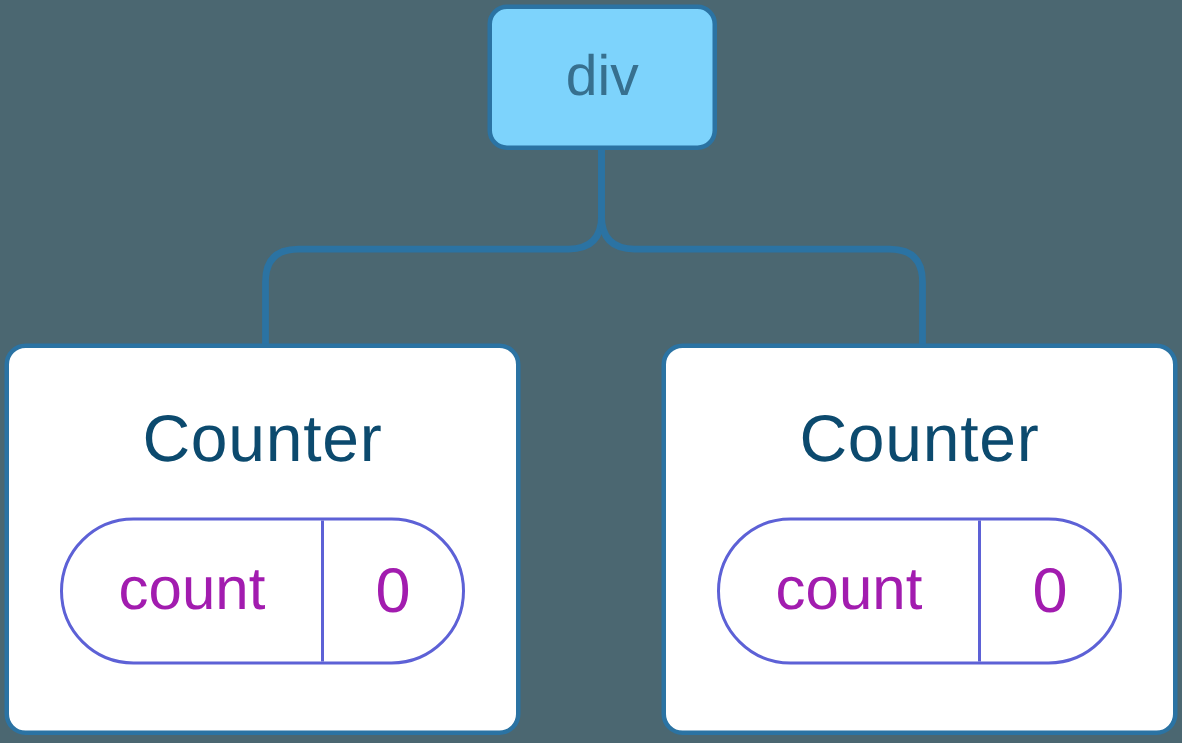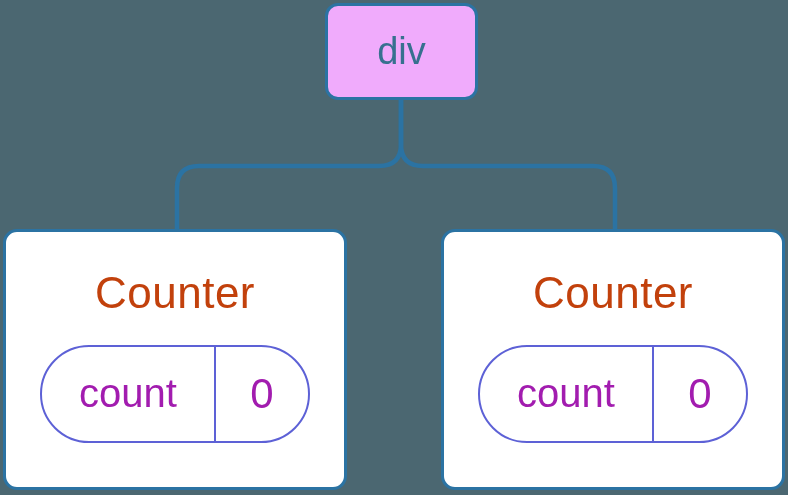--- a/index.html
+++ b/index.html
@@ -27,21 +27,21 @@
     stroke: #2b73a3;
     stroke-width: 4.5px;
   }
   .node-root {
     position: absolute;
     left: 325px;
     top: 3px;
     width: 153px;
     height: 97px;
     box-sizing: border-box;
-    background: #f0abfc;
+    background: #7dd3fc;
     border: 3px solid #2b73a3;
     border-radius: 13px;
     display: flex;
     align-items: center;
     justify-content: center;
     color: #37708f;
     font-size: 38px;
   }
   .card {
     position: absolute;
@@ -55,21 +55,21 @@
     display: flex;
     flex-direction: column;
     align-items: center;
   }
   .card-left  { left: 3px; }
   .card-right { left: 441px; }
   .card-title {
     margin-top: 36px;
     font-size: 44px;
     line-height: 1.15;
-    color: #c2410c;
+    color: #0c4a6e;
     letter-spacing: 0.5px;
   }
   .pill {
     margin-top: 26px;
     width: 270px;
     height: 98px;
     box-sizing: border-box;
     border: 2.5px solid #5d61d6;
     border-radius: 49px;
     display: flex;

